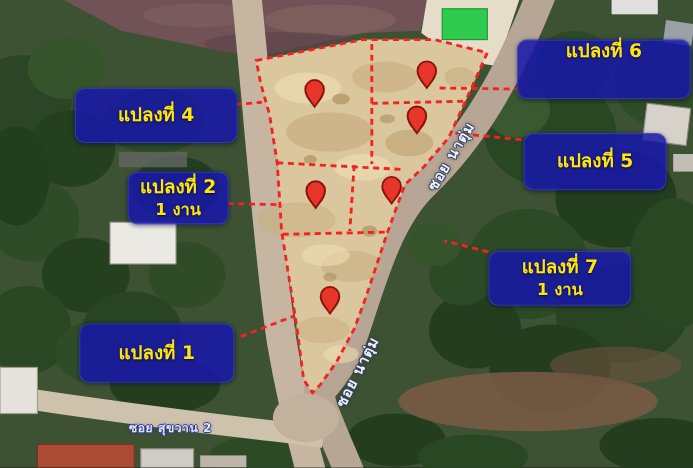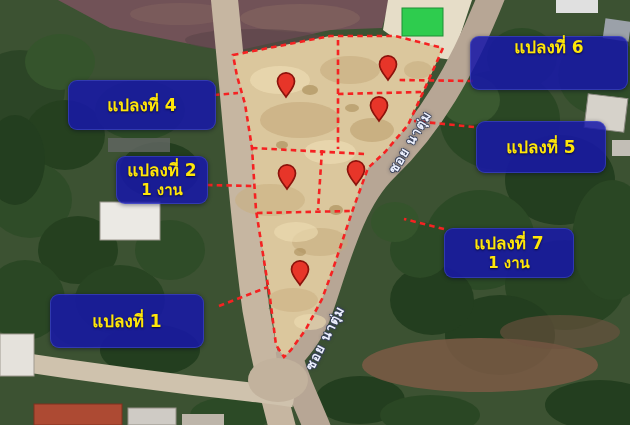--- a/index.html
+++ b/index.html
@@ -166,22 +166,23 @@
   <div class="plot-label" style="left:116px;top:156px;width:92px;height:48px;">
     <div class="pl-title">แปลงที่ 2</div>
     <div class="pl-area">1 งาน</div>
   </div>
 
   <div class="plot-label" style="left:444px;top:228px;width:130px;height:50px;">
     <div class="pl-title">แปลงที่ 7</div>
     <div class="pl-area">1 งาน</div>
   </div>
 
-  <div class="plot-label" style="left:50px;top:294px;width:154px;height:54px;">
+  <div class="plot-label" style="left:72px;top:294px;width:141px;height:54px;">
     <div class="pl-title">แปลงที่ 1</div>
   </div>
 
   <div class="road-label" style="left:410px;top:142px;transform:translate(-50%,-50%) rotate(-59deg);">ซอย นาตุ่ม</div>
 
   <div class="road-label" style="left:325px;top:338px;transform:translate(-50%,-50%) rotate(-63deg);">ซอย นาตุ่ม</div>
 
+  <div class="street-label" style="left:155px;top:389px;">ซอย สุขวาน 2</div>
 
 </div>
 
 </body></html>

